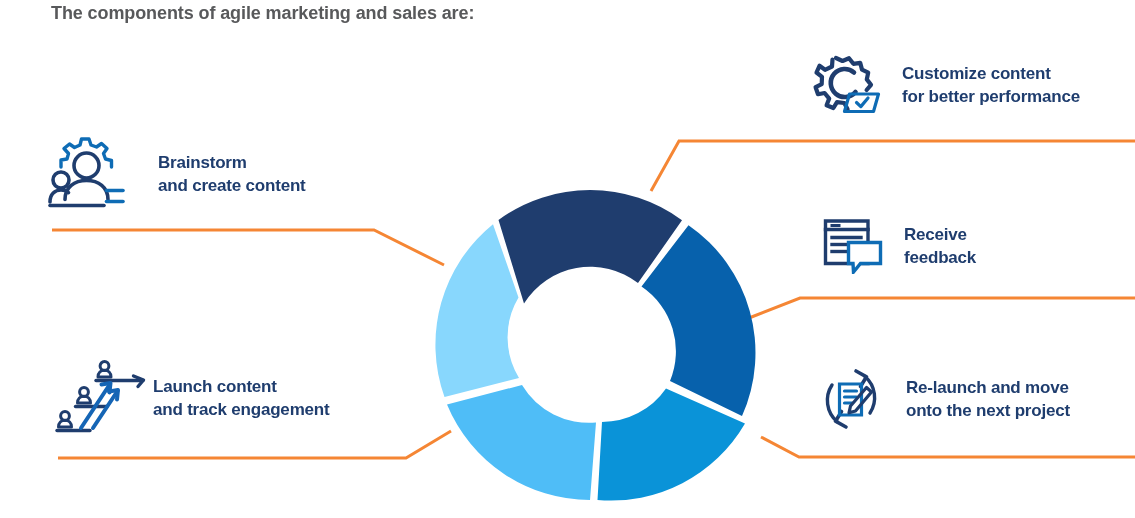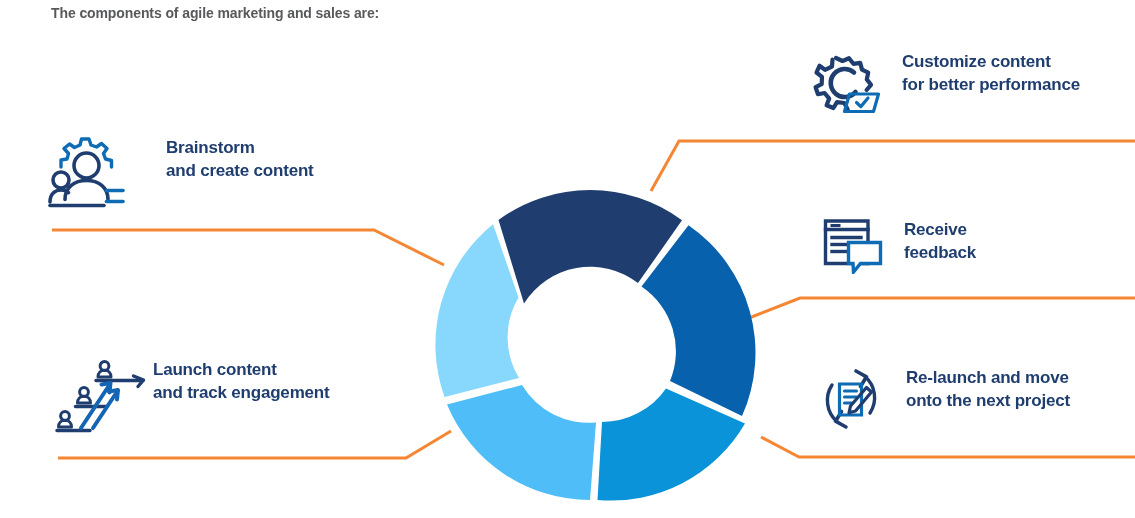--- a/index.html
+++ b/index.html
@@ -21,32 +21,33 @@
     inset: 0;
     width: 1135px;
     height: 518px;
   }
 
   
   .heading {
     position: absolute;
     left: 51px;
     top: 0px;
-    font-size: 14px;
+    font-size: 18px;
     font-weight: bold;
     color: #58595B;
     letter-spacing: -0.1px;
     line-height: 26px;
     white-space: nowrap;
   }
 
   
   .item {
     position: absolute;
     display: flex;
+    align-items: center;
   }
   .item .icon-box {
     flex: 0 0 auto;
     display: block;
     line-height: 0;
   }
   .item .label {
     font-size: 17px;
     font-weight: bold;
     color: #1F3D6E;
@@ -59,21 +60,21 @@
   .item-customize { left: 812px; top: 50px; }
   .item-customize .label { margin-left: 20px; }
 
   .item-feedback { left: 822px; top: 218px; }
   .item-feedback .label { margin-left: 20px; }
 
   .item-relaunch { left: 818px; top: 366px; }
   .item-relaunch .label { margin-left: 22px; }
 
   
-  .item-brainstorm { left: 48px; top: 136px; gap: 8px; }
+  .item-brainstorm { left: 48px; top: 136px; }
   .item-brainstorm .label { margin-left: 22px; }
 
   .item-launch { left: 55px; top: 358px; }
   .item-launch .label { margin-left: 6px; }
 
   
   .layer {
     position: absolute;
     left: 0;
     top: 0;

